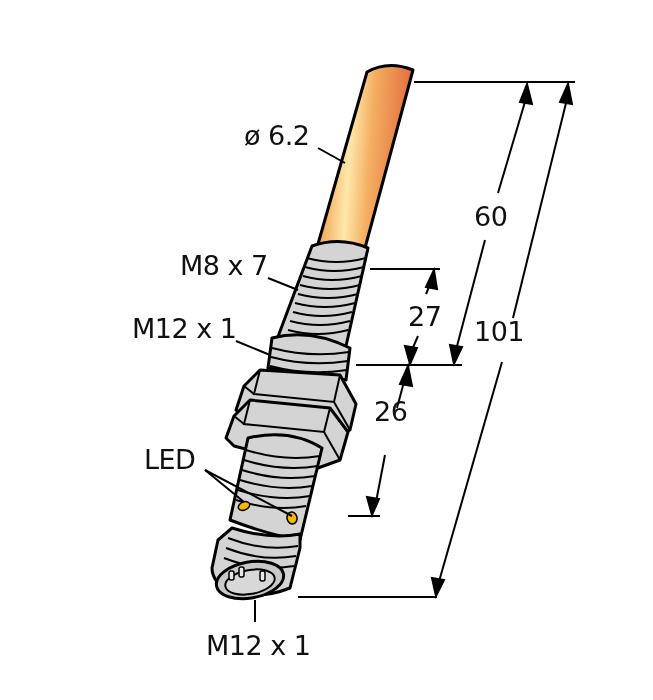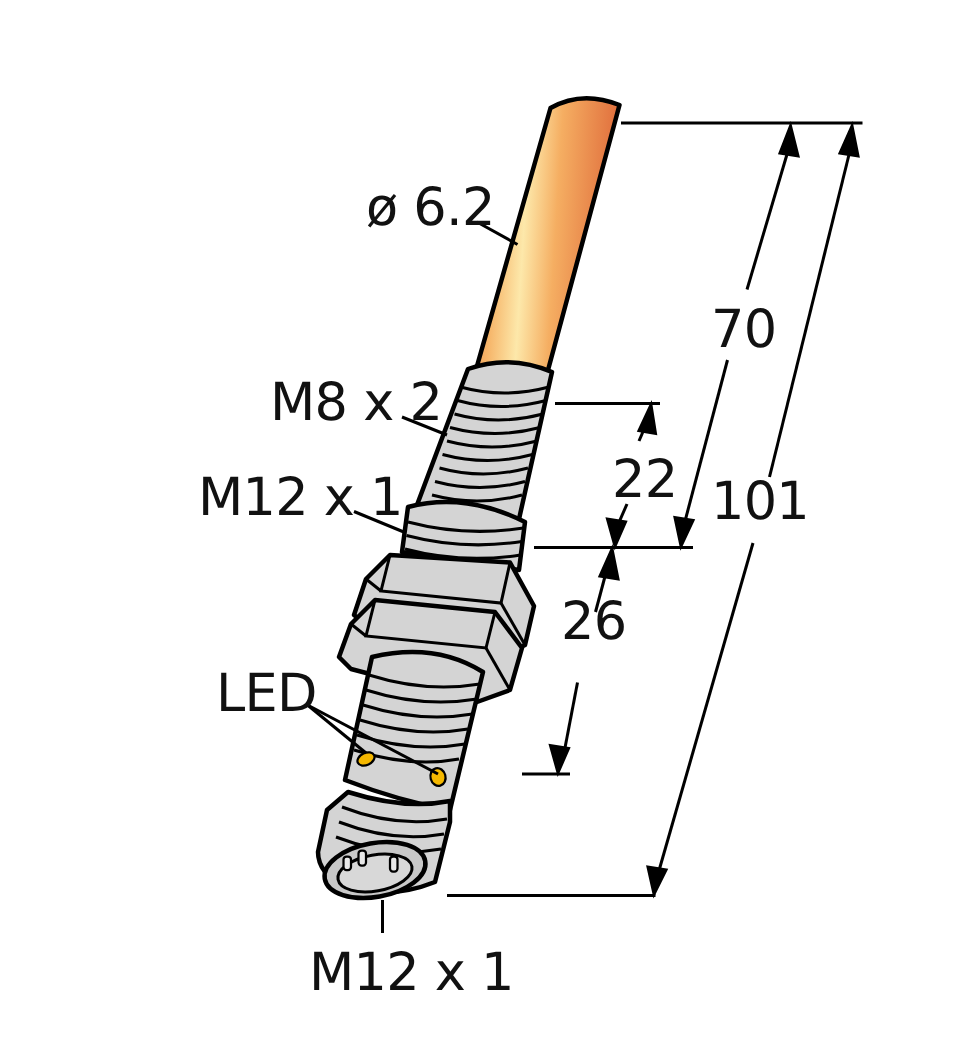--- a/index.html
+++ b/index.html
@@ -1,18 +1,18 @@
 <!DOCTYPE html>
 <html><head>
   <meta charset="utf-8">
   <style>
     html, body { margin: 0; padding: 0; background: #ffffff; }
     body { width: 653px; height: 700px; position: relative; overflow: hidden; font-family: "Liberation Sans", "DejaVu Sans", sans-serif; }
     #drawing { position: absolute; left: 0; top: 0; width: 653px; height: 700px; }
-    .lbl { position: absolute; font-family: "DejaVu Sans", "Liberation Sans", sans-serif; font-size: 35px; color: #111; line-height: 1; white-space: nowrap; letter-spacing: -0.5px; }
+    .lbl { position: absolute; font-family: "DejaVu Sans", "Liberation Sans", sans-serif; font-size: 27px; color: #111; line-height: 1; white-space: nowrap; letter-spacing: -0.5px; }
   </style>
 </head>
 <body>
 
 <svg id="drawing" viewBox="0 0 653 700" xmlns="http://www.w3.org/2000/svg">
   <defs>
     <linearGradient id="cableGrad" x1="0" y1="0" x2="1" y2="0.12">
       <stop offset="0" stop-color="#e88a4a"></stop>
       <stop offset="0.18" stop-color="#f6b468"></stop>
       <stop offset="0.38" stop-color="#fde8aa"></stop>
@@ -130,21 +130,21 @@
     <polygon points="410,364 405,346 417,348"></polygon>
 
     <line x1="405" y1="378" x2="397" y2="408"></line>
     <line x1="385" y1="455" x2="376" y2="502"></line>
     <polygon points="408,366 400,384 412,386"></polygon>
     <polygon points="372,515 367,497 379,499"></polygon>
   </g>
 </svg>
 
 <div class="lbl" style="left:244px; top:122px;">ø 6.2</div>
-<div class="lbl" style="left:180px; top:252px;">M8 x 2</div>
+<div class="lbl" style="left:180px; top:252px;">M8 x 7</div>
 <div class="lbl" style="left:132px; top:315px;">M12 x 1</div>
 <div class="lbl" style="left:144px; top:446px;">LED</div>
 <div class="lbl" style="left:206px; top:632px;">M12 x 1</div>
 
-<div class="lbl" style="left:474px; top:203px;">70</div>
-<div class="lbl" style="left:408px; top:303px;">22</div>
+<div class="lbl" style="left:474px; top:203px;">60</div>
+<div class="lbl" style="left:408px; top:303px;">27</div>
 <div class="lbl" style="left:474px; top:318px;">101</div>
 <div class="lbl" style="left:374px; top:398px;">26</div>
 
 </body></html>

